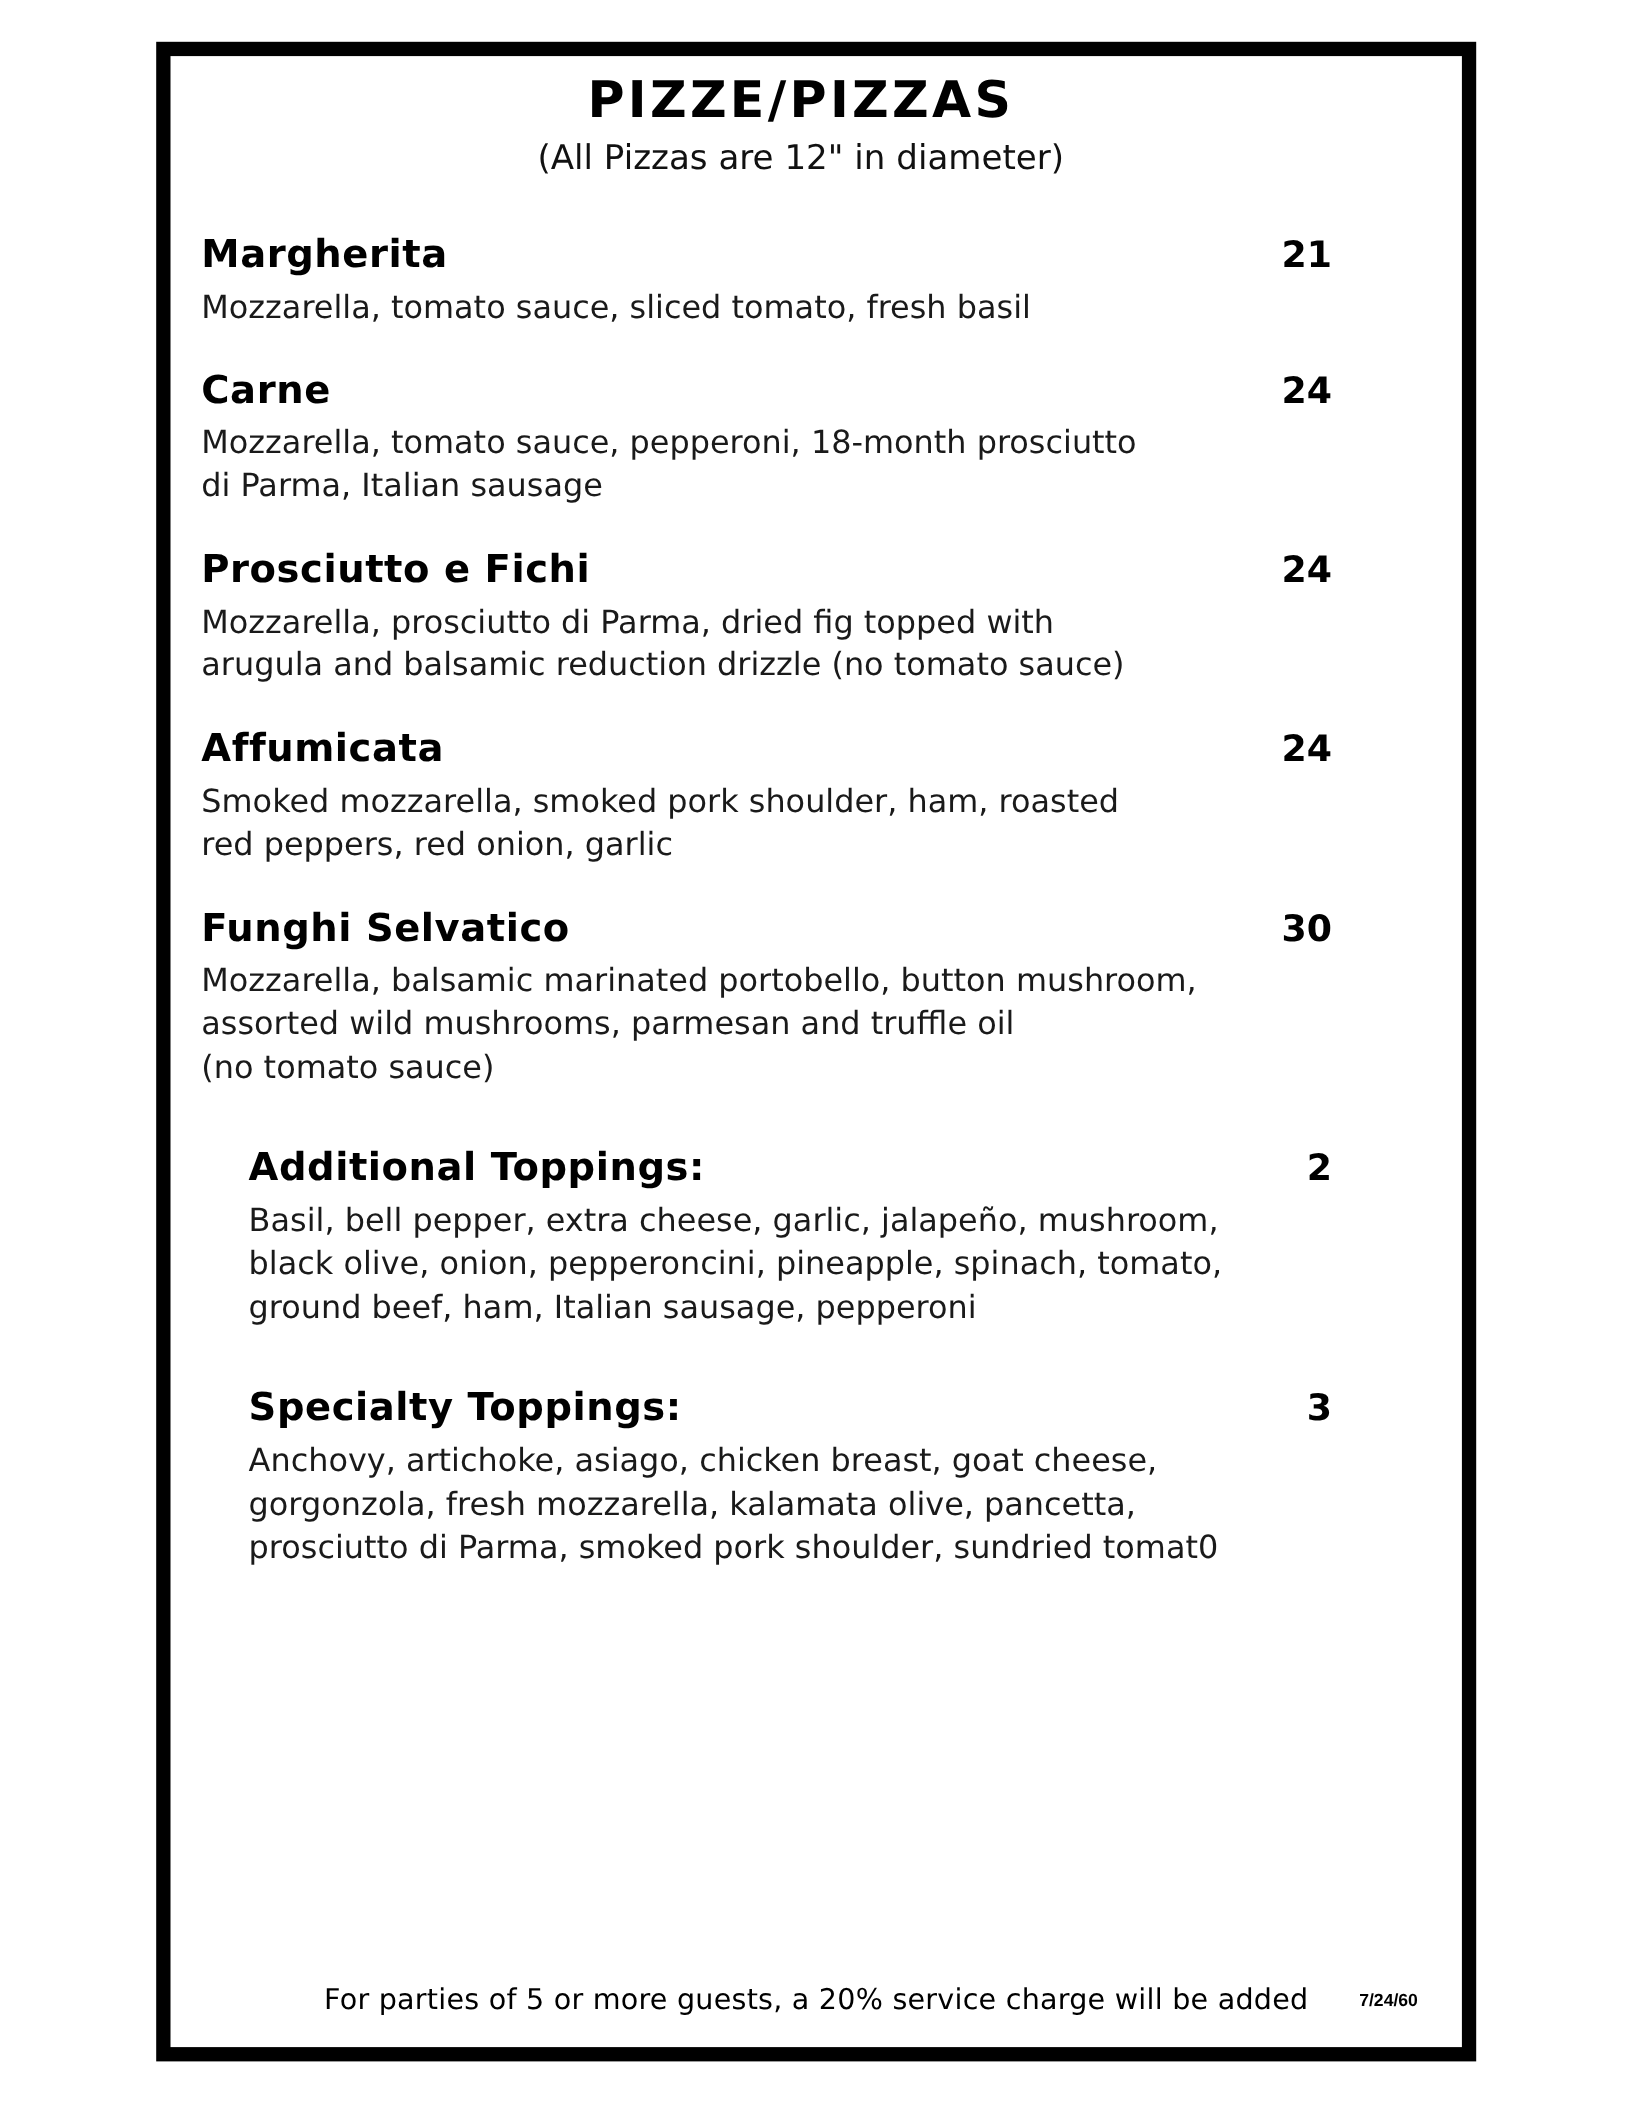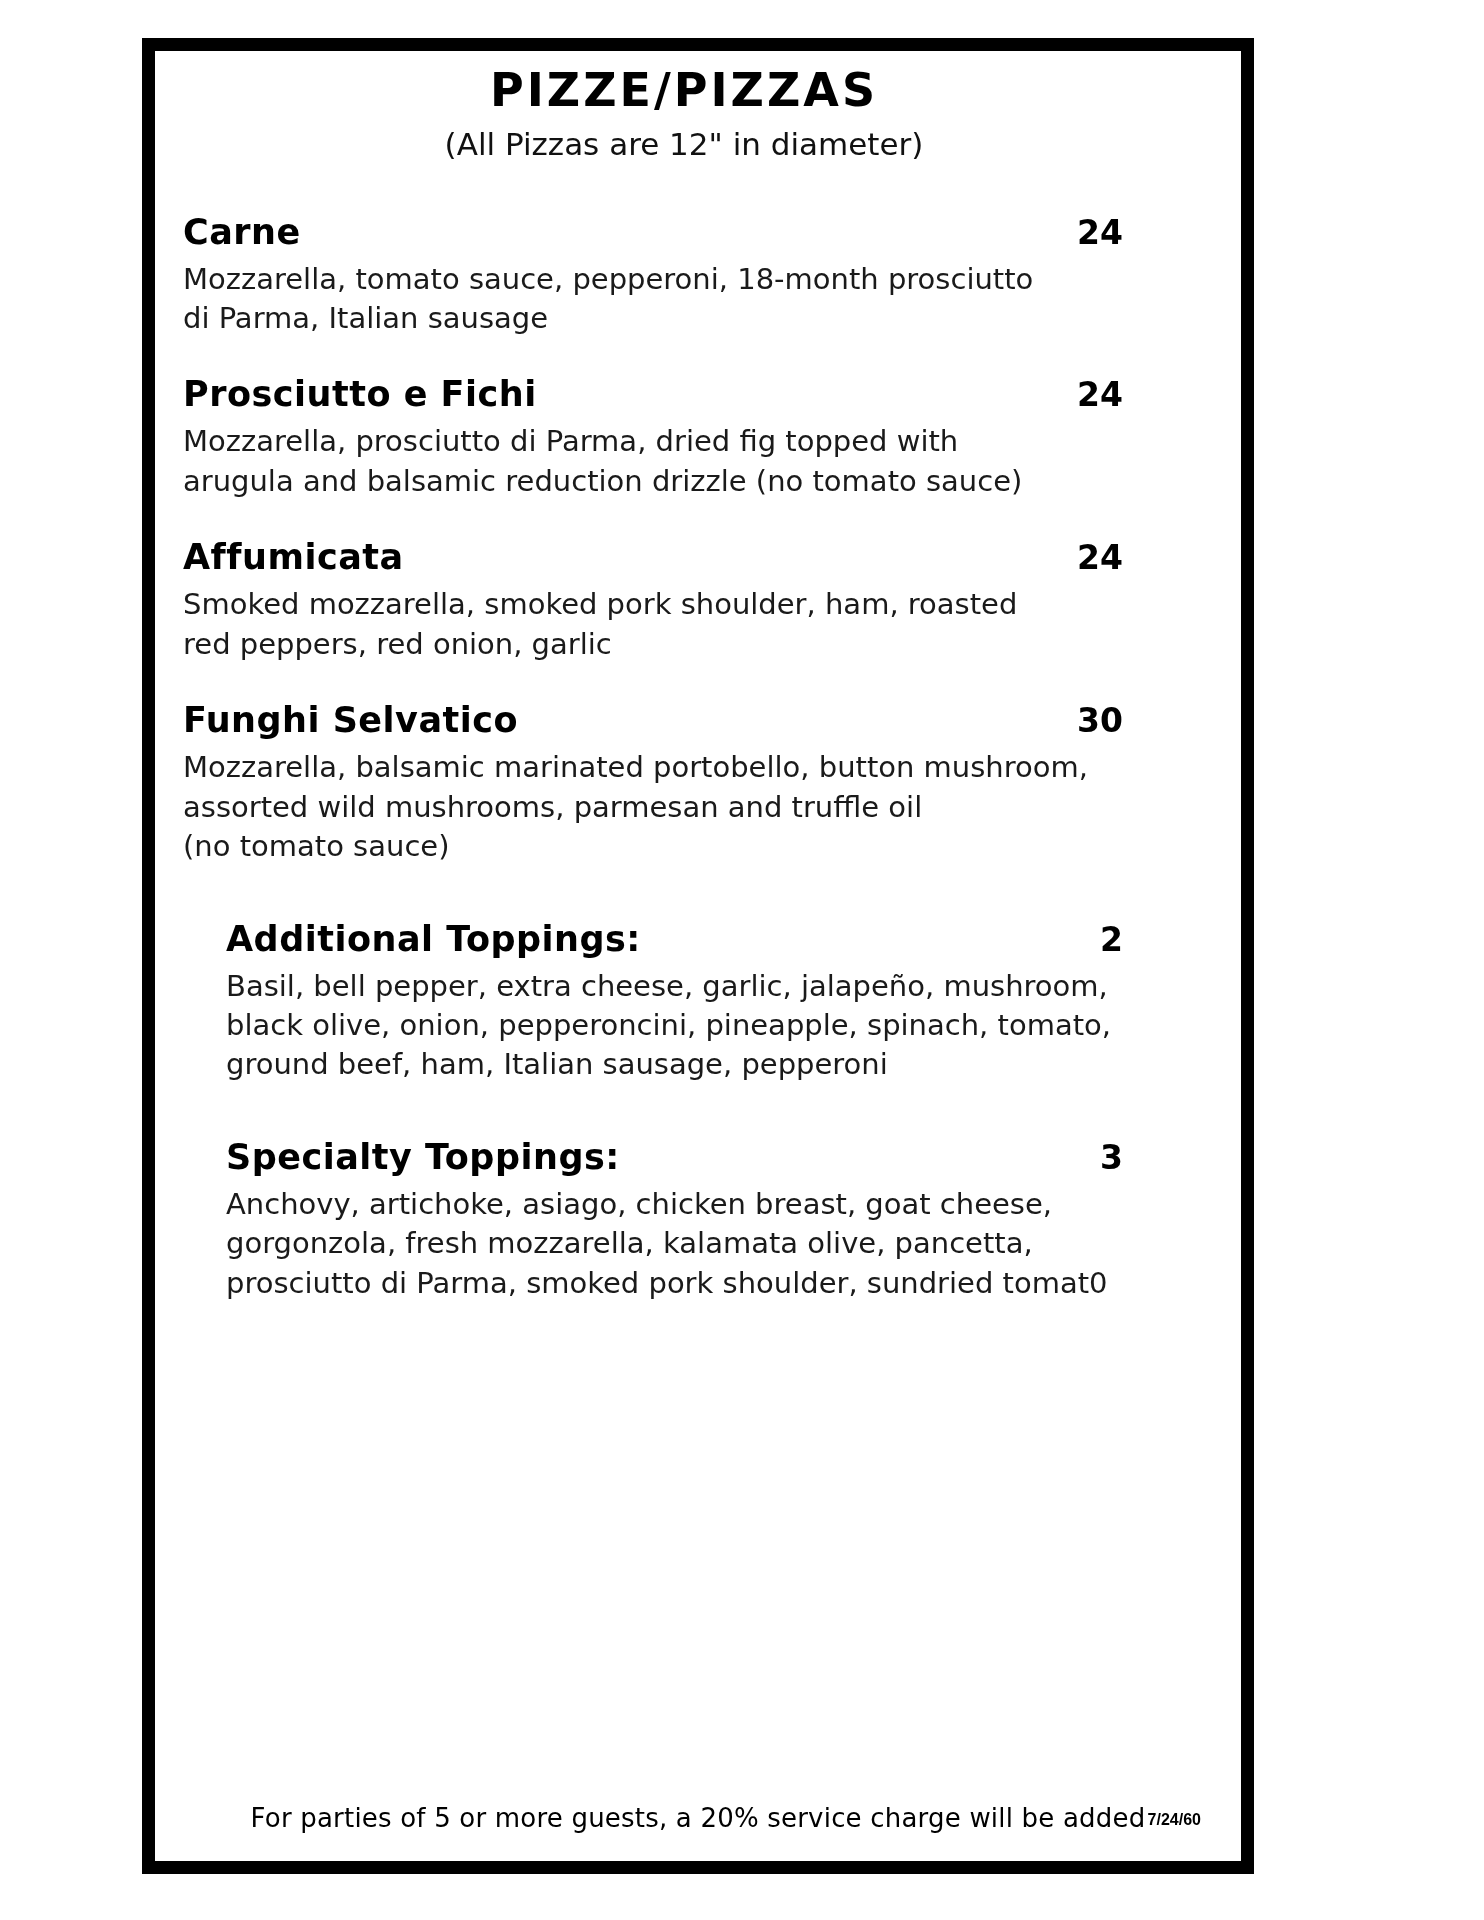--- a/index.html
+++ b/index.html
@@ -13,21 +13,21 @@
     position: relative;
     width: 1484px;
     height: 1920px;
     background: #ffffff;
     overflow: hidden;
   }
   .frame {
     position: absolute;
     left: 142px;
     top: 38px;
-    width: 1112px;
+    width: 1200px;
     height: 1836px;
     border: 13px solid #000000;
     box-sizing: border-box;
     background: #ffffff;
   }
   .content {
     position: relative;
     width: 100%;
     height: 100%;
     box-sizing: border-box;
@@ -103,20 +103,27 @@
 
 <div class="page">
   <div class="frame">
     <div class="content">
 
       <div class="menu-title">PIZZE/PIZZAS</div>
       <div class="menu-subtitle">(All Pizzas are 12" in diameter)</div>
 
       <div class="items">
 
+        <div class="item" style="margin-top:0">
+          <div class="item-row">
+            <span class="item-name">Margherita</span>
+            <span class="item-price">21</span>
+          </div>
+          <div class="item-desc">Mozzarella, tomato sauce, sliced tomato, fresh basil</div>
+        </div>
 
 
         <div class="item">
           <div class="item-row">
             <span class="item-name">Carne</span>
             <span class="item-price">24</span>
           </div>
           <div class="item-desc">Mozzarella, tomato sauce, pepperoni, 18-month prosciutto
 di Parma, Italian sausage</div>
         </div>

